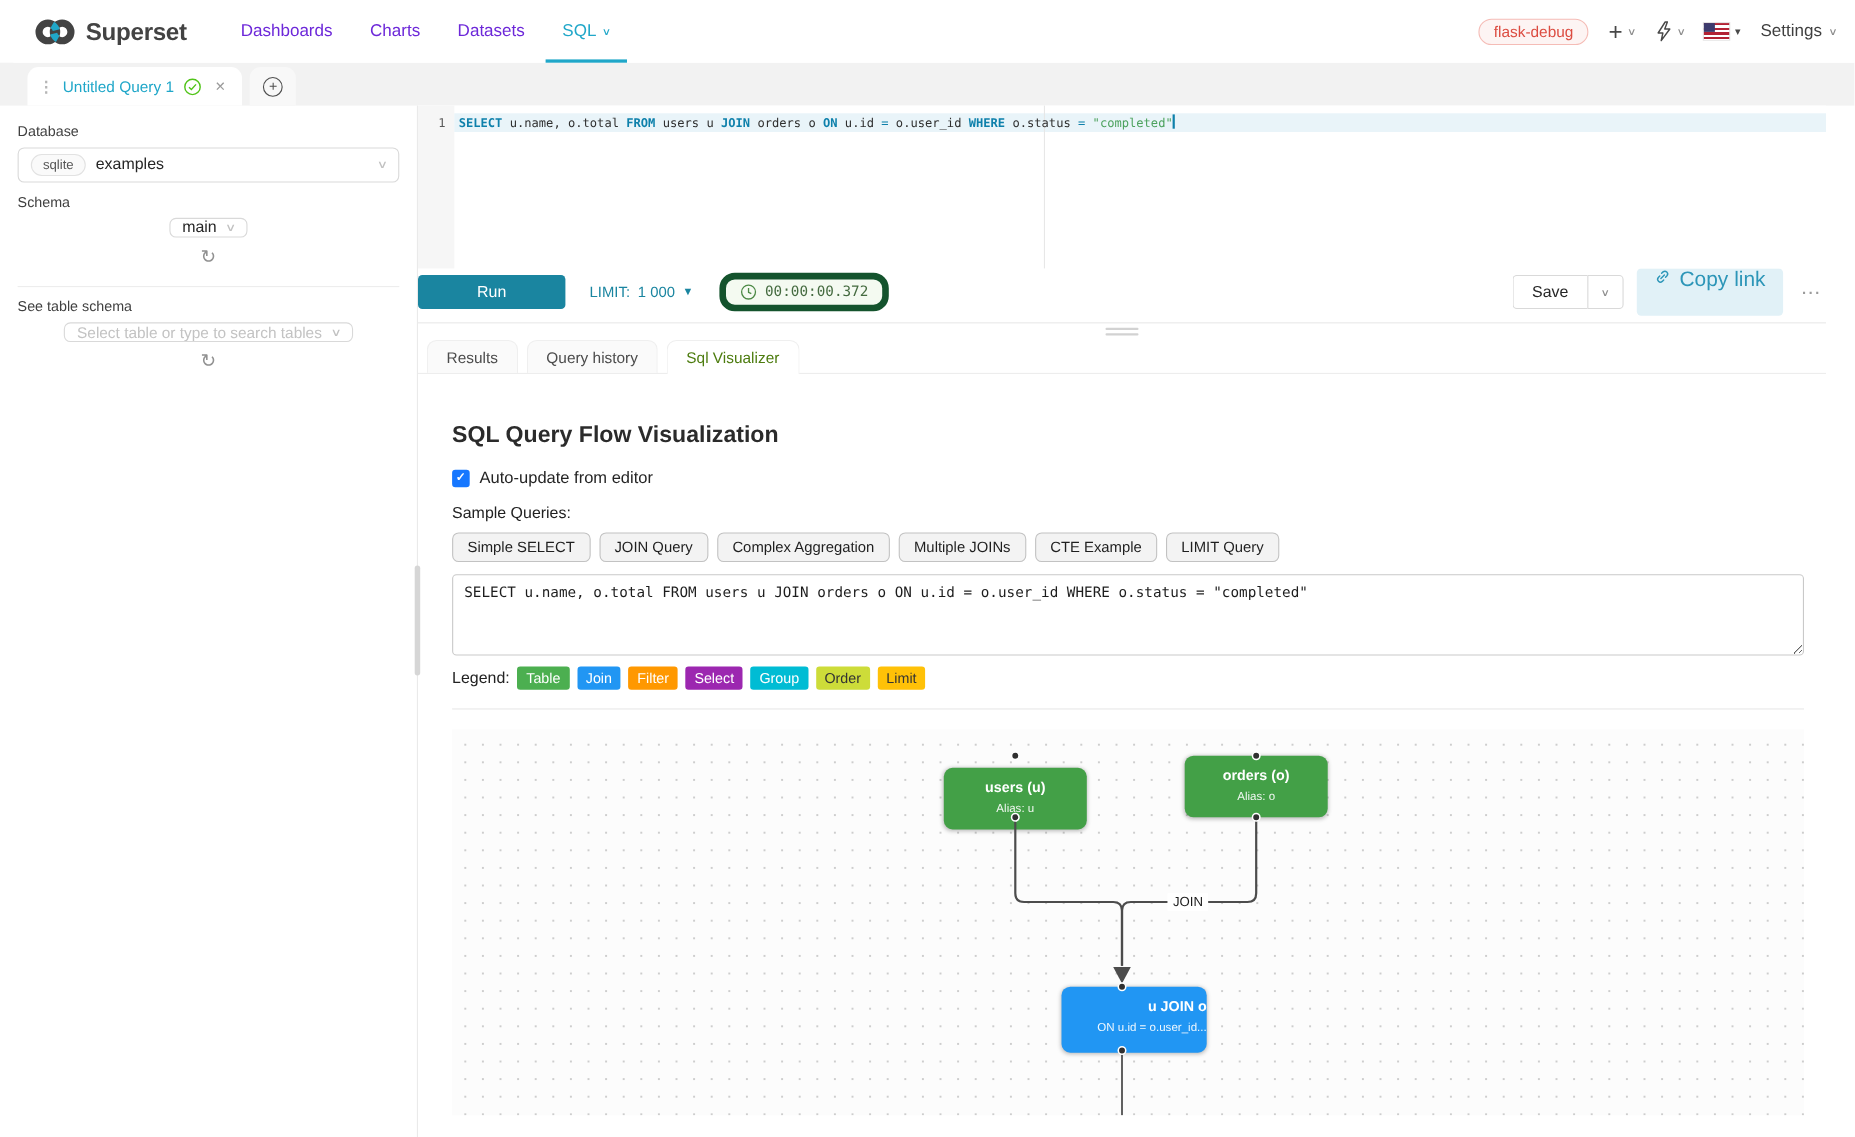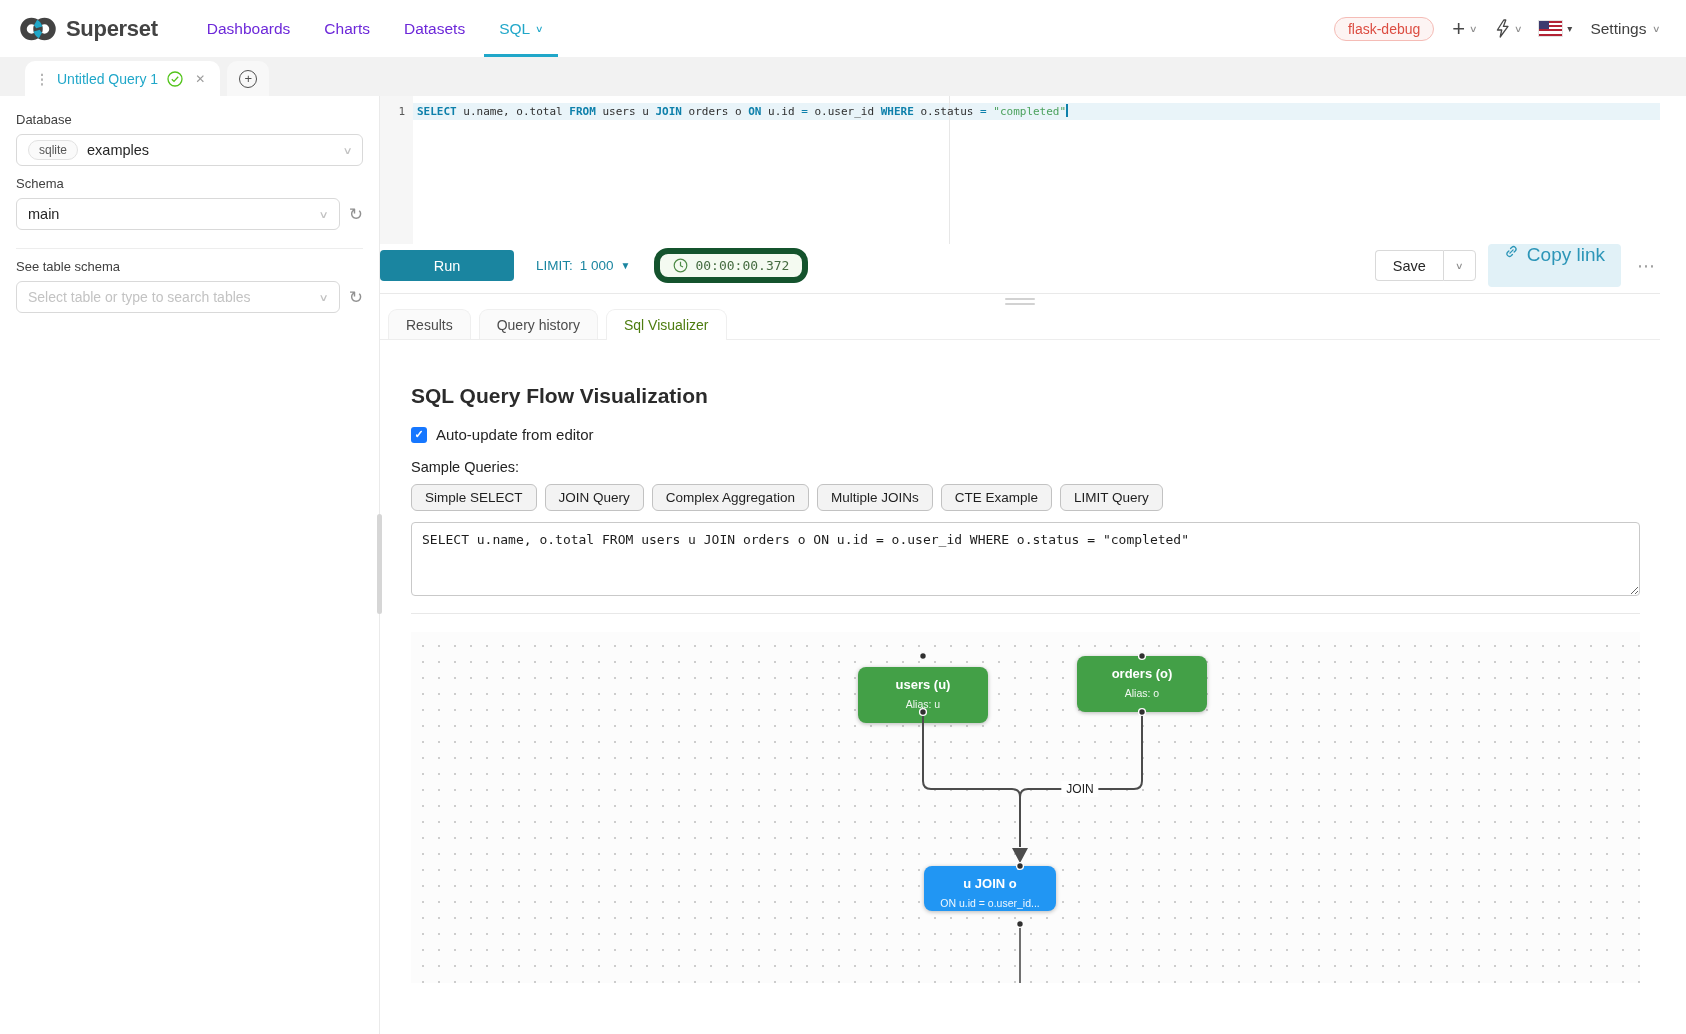--- a/index.html
+++ b/index.html
@@ -3,21 +3,21 @@
 <meta charset="utf-8">
 <style>
   * { box-sizing: border-box; }
   html,body { margin:0; padding:0; }
   body {
     width:1686px; height:1034px; overflow:hidden; position:relative;
     background:#fff; font-family:"Liberation Sans", sans-serif; color:#262626;
     -webkit-font-smoothing:antialiased;
   }
   
-  .hdr { height:57px; background:#fff; display:flex; align-items:center; padding:0 26px 0 18px; position:relative; }
+  .hdr { height:57px; background:#fff; display:flex; align-items:center; padding:0 16px 0 18px; position:relative;margin-left:12px; }
   .brand { display:flex; align-items:center; gap:8px; margin-right:32px; }
   .brand-name { font-size:22px; font-weight:700; color:#434343; letter-spacing:-.3px; }
   .nav { display:flex; align-items:center; height:57px; }
   .nav-item { height:57px; display:flex; align-items:center; padding:0 17px; font-size:15.5px; color:#6d28d9; cursor:pointer; position:relative; }
   .nav-item.active { color:#20a7c9; }
   .nav-item.active::after { content:''; position:absolute; left:2px; right:2px; bottom:0; height:3px; background:#20a7c9; }
   .nav-caret { font-size:9px; color:#20a7c9; margin-left:6px; transform:scaleX(1.3); }
   .hdr-right { margin-left:auto; display:flex; align-items:center; gap:18px; }
   .env-badge { font-size:14px; color:#dc4c41; background:#fdf4f3; border:1px solid #f5bcb6; border-radius:999px; padding:3px 13px; }
   .icon-group { display:flex; align-items:center; gap:5px; cursor:pointer; }
@@ -33,21 +33,21 @@
   .qtab-drag { color:#b5b5b5; font-size:14px; font-weight:700; letter-spacing:-1px; }
   .qtab-title { color:#20a7c9; font-size:14px; }
   .qtab-close { color:#9b9b9b; font-size:12px; cursor:pointer; margin-left:3px; }
   .addtab { height:35px; width:42px; background:#f8f8f8; border-radius:10px 10px 0 0; margin-left:7px; display:flex; align-items:center; justify-content:center; cursor:pointer; }
   .plus-circle { width:18px; height:18px; border:1.5px solid #4f4f4f; border-radius:50%; display:flex; align-items:center; justify-content:center; font-size:13px; color:#4f4f4f; line-height:1; padding-bottom:1px; }
   
   .layout { display:flex; height:938px; }
   aside { width:380px; border-right:1px solid #eaeaea; padding:12px 16px 0 16px; position:relative; flex:none; }
   .flabel { font-size:13px; color:#404040; margin:10px 0 7px; }
   .flabel:first-child { margin-top:4px; }
-  .selrow { display:flex; align-items:center; gap:9px; }
+  .selrow { display:flex; align-items:center; gap:9px;flex-direction:column; }
   .select { flex:1; height:32px; border:1px solid #d9d9d9; border-radius:6px; background:#fff; display:flex; align-items:center; gap:9px; padding:0 11px; cursor:pointer; }
   .engine-pill { font-size:12px; color:#565656; background:#fafafa; border:1px solid #e2e2e2; border-radius:10px; padding:2px 10px; }
   .sel-value { font-size:14.5px; color:#262626; }
   .sel-placeholder { font-size:14px; color:#c3c3c3; white-space:nowrap; overflow:hidden; }
   .sel-chevron { margin-left:auto; font-size:10px; color:#c1c1c1; transform:scaleX(1.4); flex:none; }
   .refresh { font-size:17px; color:#919191; cursor:pointer; flex:none; line-height:1; }
   .side-div { border:none; border-top:1px solid #ededed; margin:18px 0 0; }
   .vsplit { position:absolute; right:-3px; top:418px; width:5px; height:100px; background:#d6d6d6; border-radius:3px; z-index:5; cursor:col-resize; }
   main { flex:1; padding-right:26px; min-width:0; }
   
@@ -268,33 +268,43 @@
         <button class="sample-btn">Simple SELECT</button>
         <button class="sample-btn">JOIN Query</button>
         <button class="sample-btn">Complex Aggregation</button>
         <button class="sample-btn">Multiple JOINs</button>
         <button class="sample-btn">CTE Example</button>
         <button class="sample-btn">LIMIT Query</button>
       </div>
 
       <textarea class="sql-ta" spellcheck="false" style="">SELECT u.name, o.total FROM users u JOIN orders o ON u.id = o.user_id WHERE o.status = "completed"</textarea>
 
+      <div class="legend-row">
+        <span>Legend:</span>
+        <span class="badge" style="background-color: rgb(76, 175, 80); color: rgb(255, 255, 255);">Table</span>
+        <span class="badge" style="background-color: rgb(33, 150, 243); color: rgb(255, 255, 255);">Join</span>
+        <span class="badge" style="background-color: rgb(255, 152, 0); color: rgb(255, 255, 255);">Filter</span>
+        <span class="badge" style="background-color: rgb(156, 39, 176); color: rgb(255, 255, 255);">Select</span>
+        <span class="badge" style="background-color: rgb(0, 188, 212); color: rgb(255, 255, 255);">Group</span>
+        <span class="badge" style="background-color: rgb(205, 220, 57); color: rgb(51, 51, 51);">Order</span>
+        <span class="badge" style="background-color: rgb(255, 193, 7); color: rgb(51, 51, 51);">Limit</span>
+      </div>
 
       <hr class="viz-hr">
 
       <div class="canvas">
         <div class="flow-node" style="left: 447px; top: 35px; background-color: rgb(67, 160, 71);">
           <div class="fn-title">users (u)</div>
           <div class="fn-sub">Alias: u</div>
         </div>
         <div class="flow-node" style="left: 666px; top: 24px; background-color: rgb(67, 160, 71);">
           <div class="fn-title">orders (o)</div>
           <div class="fn-sub">Alias: o</div>
         </div>
-        <div class="flow-node" style="left: 513px; top: 234px; width: 132px; height: 45px; background-color: rgb(33, 150, 243);">
+        <div class="flow-node" style="left: 554px; top: 234px; width: 132px; height: 60px; background-color: rgb(33, 150, 243); text-align: right;">
           <div class="fn-title">u JOIN o</div>
           <div class="fn-sub">ON u.id = o.user_id...</div>
         </div>
 
         <div class="edge-label">JOIN</div>
 
         <svg class="edges" width="1220" height="351" viewBox="0 0 1220 351">
           <g fill="none" stroke="#4c4c4c" stroke-width="2">
             <path d="M512 80 V149 Q512 157 520 157 H601 Q609 157 609 165 V215"></path>
             <path d="M731 80 V149 Q731 157 723 157 H617 Q609 157 609 165 V215"></path>

